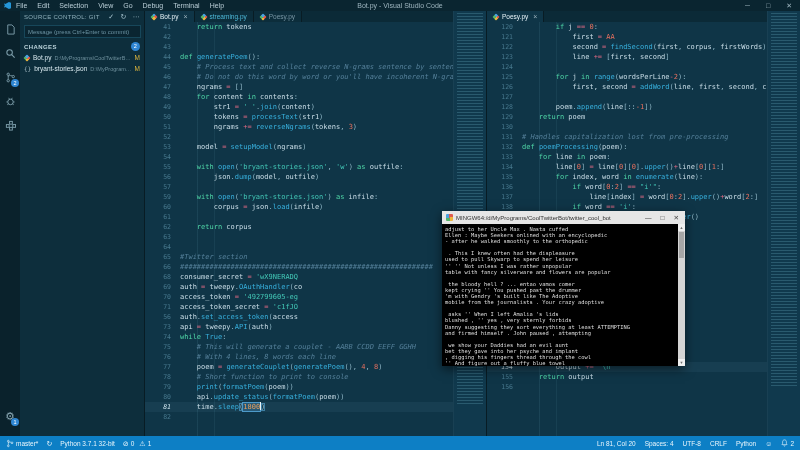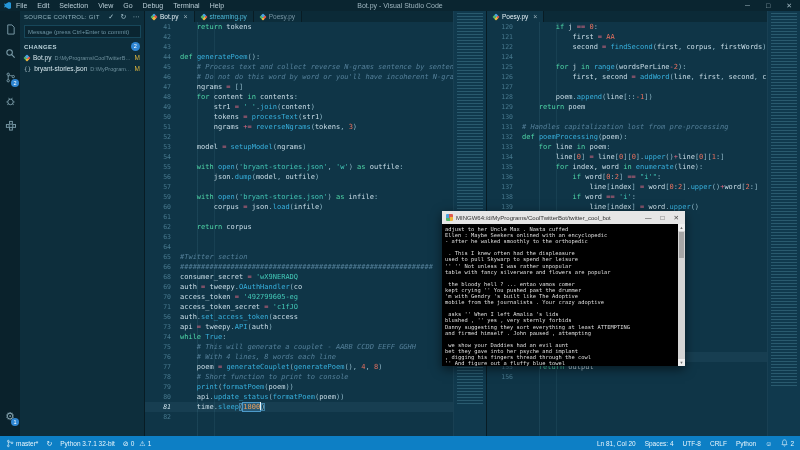--- a/index.html
+++ b/index.html
@@ -276,20 +276,21 @@
               </div>
             </div>
           <div class="tab-actions">
             <span>⋯</span>
           </div>
         </div>
         <div class="code">
             <div class="code-line"><span class="ln">120</span><span class="txt"><span class="tk-p">        </span><span class="tk-k">if</span><span class="tk-p"> j </span><span class="tk-o">==</span><span class="tk-p"> </span><span class="tk-n">0</span><span class="tk-b">:</span></span></div>
             <div class="code-line"><span class="ln">121</span><span class="txt"><span class="tk-p">            first </span><span class="tk-o">=</span><span class="tk-p"> </span><span class="tk-n">AA</span></span></div>
             <div class="code-line"><span class="ln">122</span><span class="txt"><span class="tk-p">            second </span><span class="tk-o">=</span><span class="tk-p"> </span><span class="tk-f">findSecond</span><span class="tk-b">(</span><span class="tk-p">first</span><span class="tk-b">, </span><span class="tk-p">corpus</span><span class="tk-b">, </span><span class="tk-p">firstWords</span><span class="tk-b">)</span></span></div>
+            <div class="code-line"><span class="ln">123</span><span class="txt"><span class="tk-p">            line </span><span class="tk-o">+=</span><span class="tk-p"> </span><span class="tk-b">[</span><span class="tk-p">first</span><span class="tk-b">, </span><span class="tk-p">second</span><span class="tk-b">]</span></span></div>
             <div class="code-line"><span class="ln">124</span><span class="txt"></span></div>
             <div class="code-line"><span class="ln">125</span><span class="txt"><span class="tk-p">        </span><span class="tk-k">for</span><span class="tk-p"> j </span><span class="tk-k">in</span><span class="tk-p"> </span><span class="tk-f">range</span><span class="tk-b">(</span><span class="tk-p">wordsPerLine</span><span class="tk-o">-</span><span class="tk-n">2</span><span class="tk-b">):</span></span></div>
             <div class="code-line"><span class="ln">126</span><span class="txt"><span class="tk-p">            first, second </span><span class="tk-o">=</span><span class="tk-p"> </span><span class="tk-f">addWord</span><span class="tk-b">(</span><span class="tk-p">line</span><span class="tk-b">, </span><span class="tk-p">first</span><span class="tk-b">, </span><span class="tk-p">second</span><span class="tk-b">, </span><span class="tk-p">corpus</span><span class="tk-b">,</span></span></div>
             <div class="code-line"><span class="ln">127</span><span class="txt"></span></div>
             <div class="code-line"><span class="ln">128</span><span class="txt"><span class="tk-p">        poem</span><span class="tk-b">.</span><span class="tk-f">append</span><span class="tk-b">(</span><span class="tk-p">line</span><span class="tk-b">[::</span><span class="tk-n">-1</span><span class="tk-b">])</span></span></div>
             <div class="code-line"><span class="ln">129</span><span class="txt"><span class="tk-p">    </span><span class="tk-k">return</span><span class="tk-p"> poem</span></span></div>
             <div class="code-line"><span class="ln">130</span><span class="txt"></span></div>
             <div class="code-line"><span class="ln">131</span><span class="txt"><span class="tk-c"># Handles capitalization lost from pre-processing</span></span></div>
             <div class="code-line"><span class="ln">132</span><span class="txt"><span class="tk-k">def</span><span class="tk-p"> </span><span class="tk-f">poemProcessing</span><span class="tk-b">(</span><span class="tk-p">poem</span><span class="tk-b">):</span></span></div>
             <div class="code-line"><span class="ln">133</span><span class="txt"><span class="tk-p">    </span><span class="tk-k">for</span><span class="tk-p"> line </span><span class="tk-k">in</span><span class="tk-p"> poem</span><span class="tk-b">:</span></span></div>

